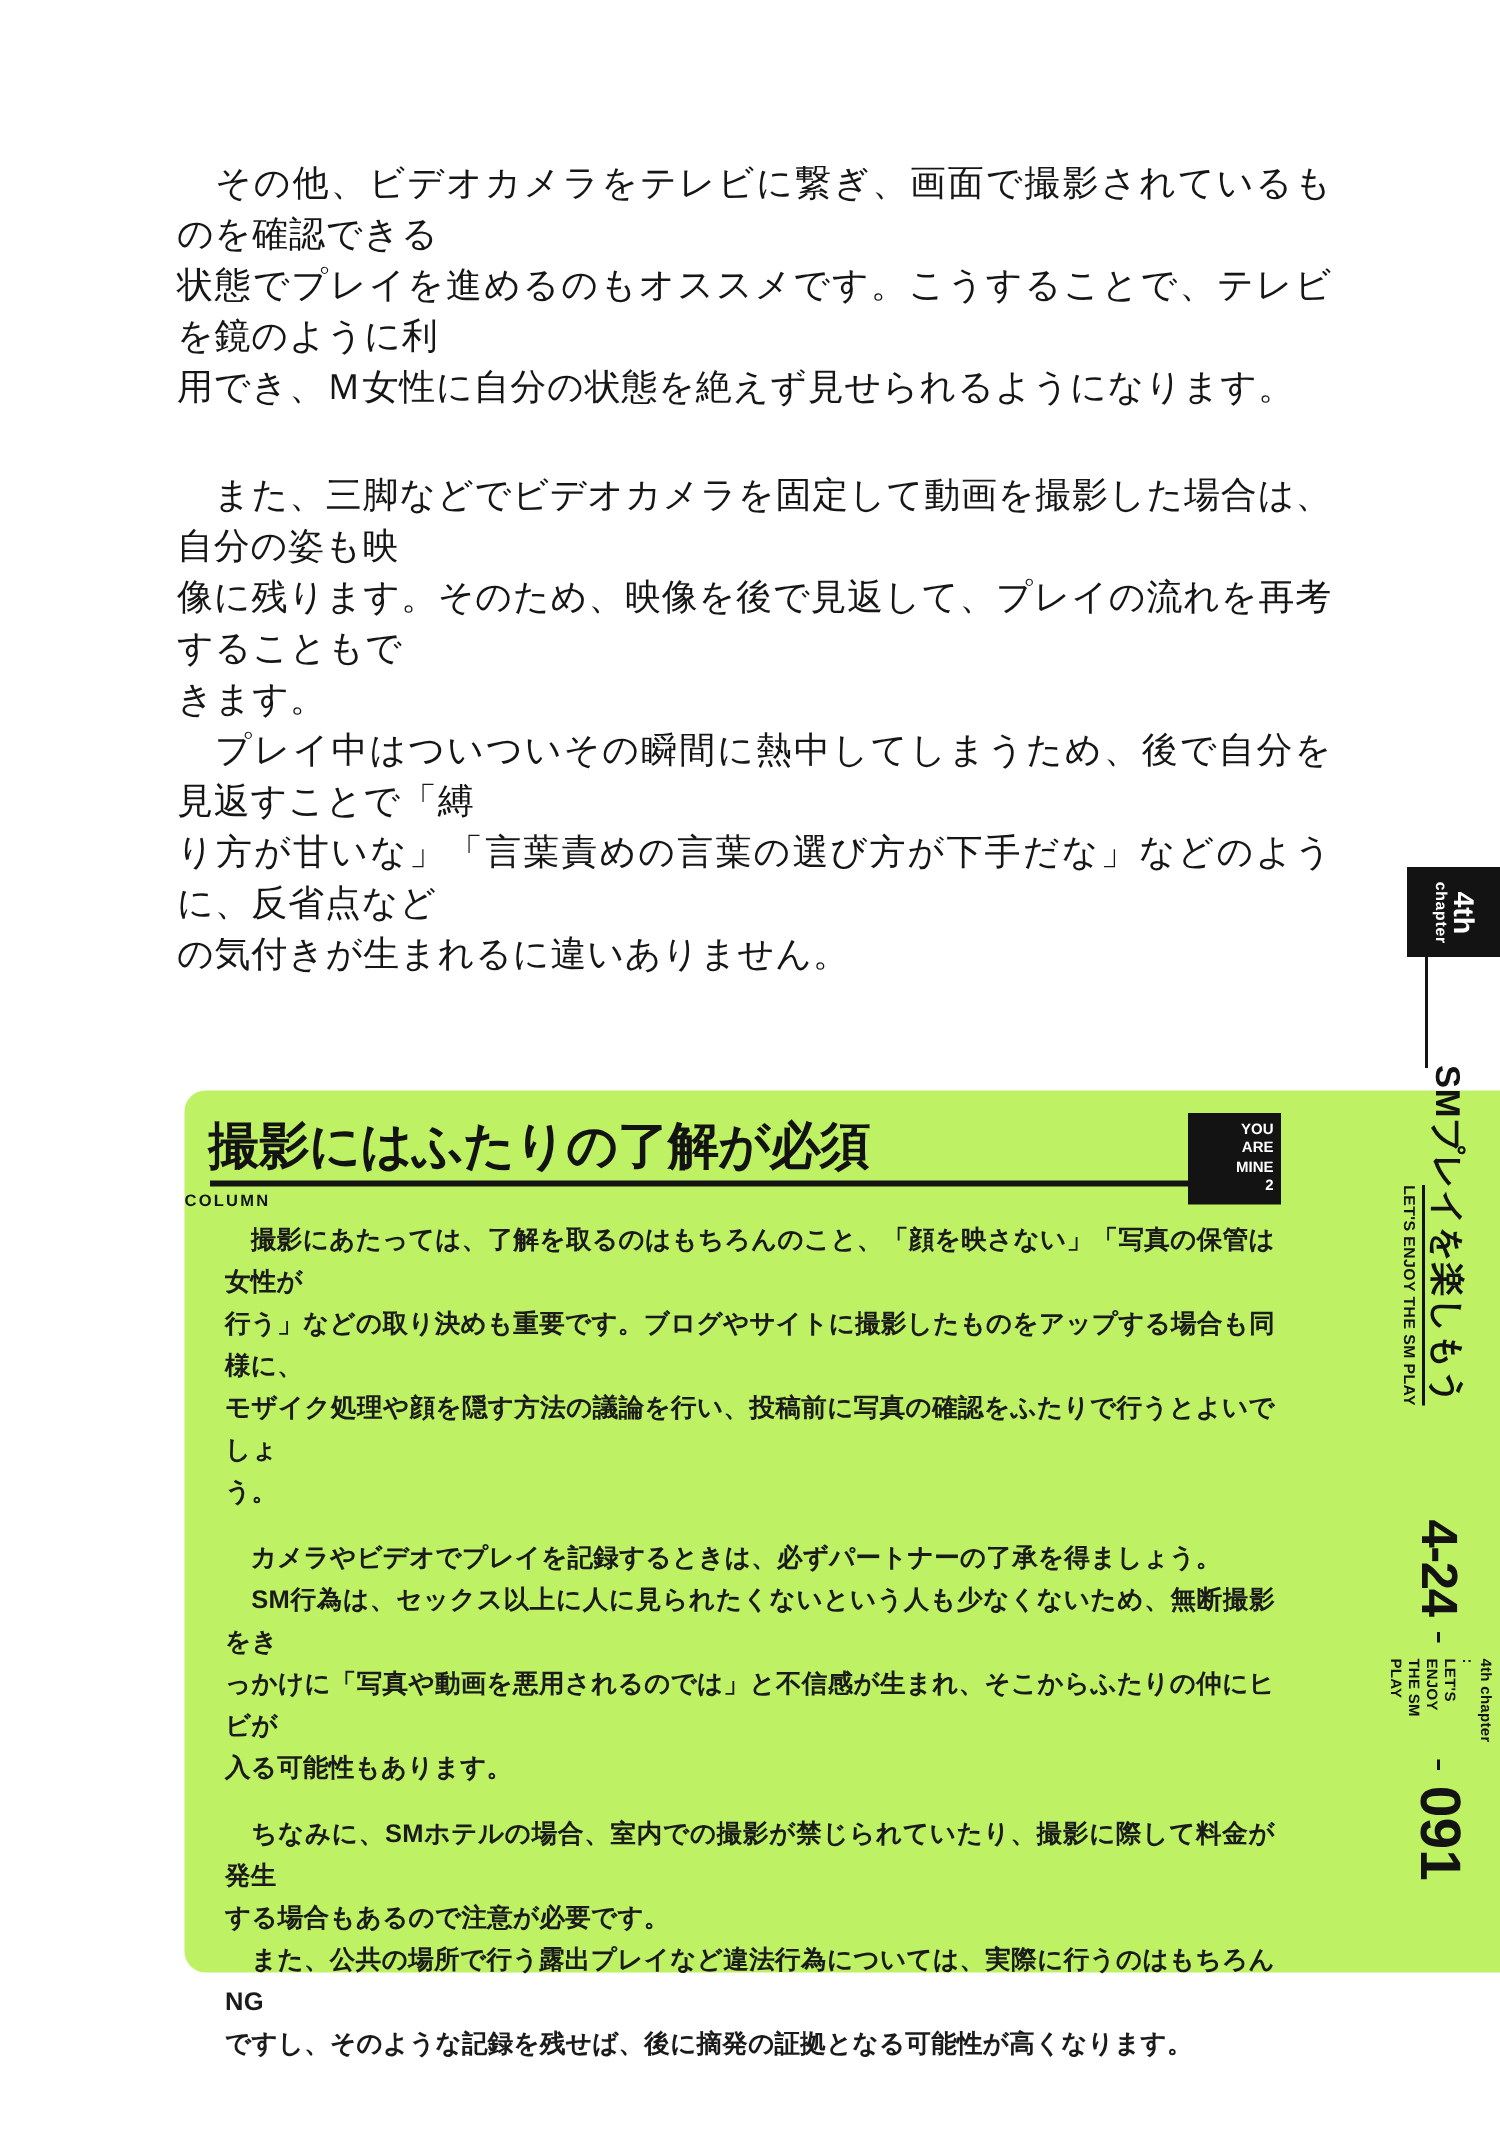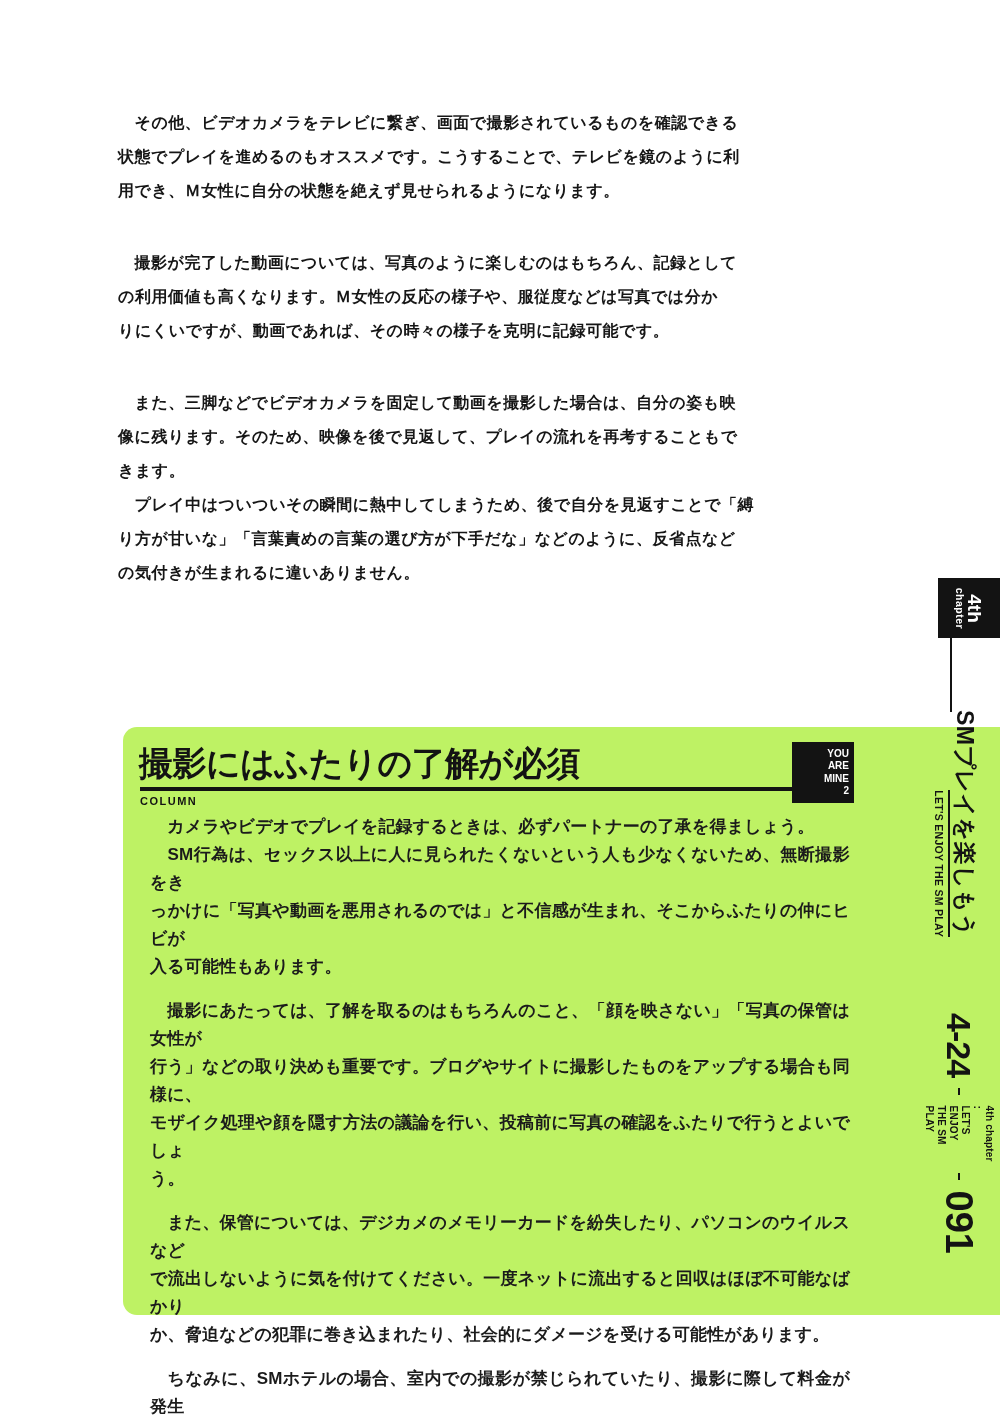--- a/index.html
+++ b/index.html
@@ -12,41 +12,41 @@
     overflow:hidden;
   }
   .pre{white-space:pre-line;}
 
   
   .body-text{
     position:absolute;left:118px;top:106px;width:770px;
   }
   .body-text p{
     margin:0 0 38px 0;
-    font-size:16px;line-height:34px;letter-spacing:0.5px;
-    font-weight:700;color:#161616;
+    font-size:24px;line-height:34px;letter-spacing:0.5px;
+    font-weight:400;color:#161616;
     text-align:justify;
   }
   .body-text p:last-child{margin-bottom:16px;}
 
   
   .column-box{
     position:absolute;left:123px;top:727px;width:896px;height:588px;
     background:#bef264;border-radius:14px;
   }
   .column-title{
     position:absolute;left:16px;top:14px;margin:0;
     font-size:34px;font-weight:bold;letter-spacing:-0.5px;color:#131313;
     white-space:nowrap;
   }
   .column-rule{
     position:absolute;left:17px;top:60px;width:652px;height:4px;background:#131313;
   }
   .column-label{
-    position:absolute;left:17px;top:68px;
+    position:absolute;left:0;top:68px;
     font-size:11px;font-weight:bold;letter-spacing:1.5px;color:#131313;
   }
   .column-badge{
     position:absolute;left:669px;top:15px;width:62px;height:61px;
     background:#131313;color:#ffffff;
     display:flex;align-items:center;justify-content:flex-end;
     box-sizing:border-box;padding:4px 5px 4px 0;
     font-size:10px;font-weight:bold;line-height:12.5px;
     text-align:right;white-space:pre-line;
   }
@@ -103,53 +103,47 @@
 </style>
 </head>
 <body>
 
 <div>
 
   <section class="body-text">
     <p class="pre">　その他、ビデオカメラをテレビに繋ぎ、画面で撮影されているものを確認できる
 状態でプレイを進めるのもオススメです。こうすることで、テレビを鏡のように利
 用でき、Ｍ女性に自分の状態を絶えず見せられるようになります。</p>
-    <p class="pre">　撮影が完了した動画については、写真のように楽しむのはもちろん、記録として
-の利用価値も高くなります。Ｍ女性の反応の様子や、服従度などは写真では分か
-りにくいですが、動画であれば、その時々の様子を克明に記録可能です。</p>
     <p class="pre">　また、三脚などでビデオカメラを固定して動画を撮影した場合は、自分の姿も映
 像に残ります。そのため、映像を後で見返して、プレイの流れを再考することもで
 きます。
 　プレイ中はついついその瞬間に熱中してしまうため、後で自分を見返すことで「縛
 り方が甘いな」「言葉責めの言葉の選び方が下手だな」などのように、反省点など
 の気付きが生まれるに違いありません。</p>
   </section>
 
   <section class="column-box">
     <h2 class="column-title">撮影にはふたりの了解が必須</h2>
     <div class="column-rule"></div>
     <span class="column-label">COLUMN</span>
     <div class="column-badge">
       <span class="pre">YOU
 ARE
 MINE
 2</span>
     </div>
     <div class="column-body">
+      <p class="pre">　撮影にあたっては、了解を取るのはもちろんのこと、「顔を映さない」「写真の保管は女性が
+行う」などの取り決めも重要です。ブログやサイトに撮影したものをアップする場合も同様に、
+モザイク処理や顔を隠す方法の議論を行い、投稿前に写真の確認をふたりで行うとよいでしょ
+う。</p>
       <p class="pre">　カメラやビデオでプレイを記録するときは、必ずパートナーの了承を得ましょう。
 　SM行為は、セックス以上に人に見られたくないという人も少なくないため、無断撮影をき
 っかけに「写真や動画を悪用されるのでは」と不信感が生まれ、そこからふたりの仲にヒビが
 入る可能性もあります。</p>
-      <p class="pre">　撮影にあたっては、了解を取るのはもちろんのこと、「顔を映さない」「写真の保管は女性が
-行う」などの取り決めも重要です。ブログやサイトに撮影したものをアップする場合も同様に、
-モザイク処理や顔を隠す方法の議論を行い、投稿前に写真の確認をふたりで行うとよいでしょ
-う。</p>
-      <p class="pre">　また、保管については、デジカメのメモリーカードを紛失したり、パソコンのウイルスなど
-で流出しないように気を付けてください。一度ネットに流出すると回収はほぼ不可能なばかり
-か、脅迫などの犯罪に巻き込まれたり、社会的にダメージを受ける可能性があります。</p>
       <p class="pre">　ちなみに、SMホテルの場合、室内での撮影が禁じられていたり、撮影に際して料金が発生
 する場合もあるので注意が必要です。
 　また、公共の場所で行う露出プレイなど違法行為については、実際に行うのはもちろんNG
 ですし、そのような記録を残せば、後に摘発の証拠となる可能性が高くなります。</p>
     </div>
   </section>
 
   <div class="chapter-box">
     <div class="chapter-box-inner">
       <span class="chapter-num">4th</span>

